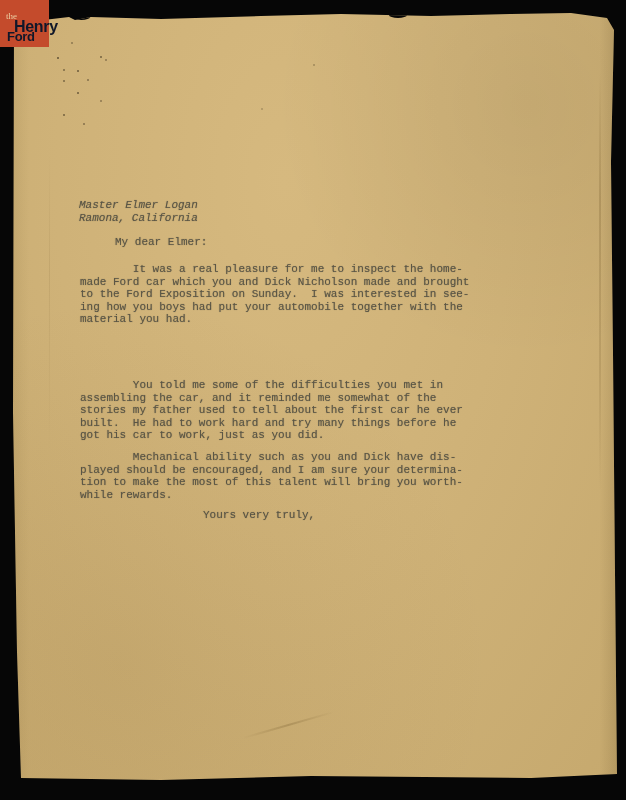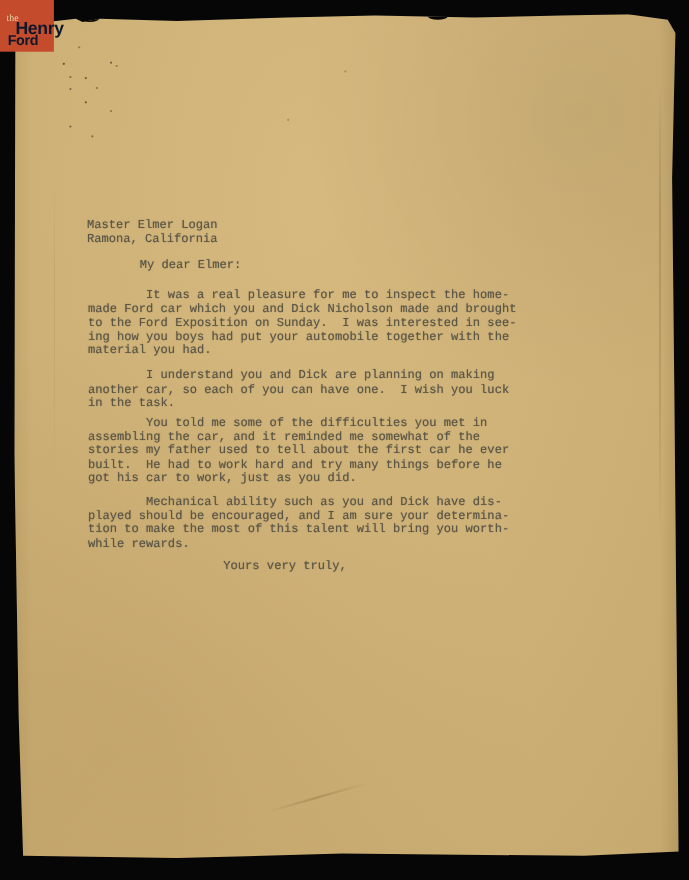--- a/index.html
+++ b/index.html
@@ -25,22 +25,22 @@
     );
   }
   
   .type{
     position:absolute;white-space:pre;
     font:11px/12.5px "Liberation Mono","DejaVu Sans Mono",monospace;
     color:#4e4c40;opacity:.9;
     text-shadow:0 0 1px rgba(78,76,64,.65);
   }
   .dateline  {left:291px;top:133px;}
-  .recipient {left:68px; top:187px;}
-  .salutation{left:84px; top:224px;padding-left:32px;}
+  .recipient {left:68px; top:187px;font-style:italic;}
+  .salutation{left:72px; top:224px;padding-left:32px;}
   .para1{left:69px;top:251px;}
   .para2{left:69px;top:324px;}
   .para3{left:69px;top:367px;}
   .para4{left:69px;top:439px;}
   .closing{left:192px;top:497px;text-align:right;}
   
   .specks{
     position:absolute;left:0;top:0;width:2px;height:2px;border-radius:50%;
     background:transparent;
     box-shadow:
@@ -105,23 +105,20 @@
 Ramona, California</div>
 
     <div class="type salutation">My dear Elmer:</div>
 
     <div class="type para1">        It was a real pleasure for me to inspect the home-
 made Ford car which you and Dick Nicholson made and brought
 to the Ford Exposition on Sunday.  I was interested in see-
 ing how you boys had put your automobile together with the
 material you had.</div>
 
-    <div class="type para2">        I understand you and Dick are planning on making
-another car, so each of you can have one.  I wish you luck
-in the task.</div>
 
     <div class="type para4">        Mechanical ability such as you and Dick have dis-
 played should be encouraged, and I am sure your determina-
 tion to make the most of this talent will bring you worth-
 while rewards.</div>
 
     <div class="type para3">        You told me some of the difficulties you met in
 assembling the car, and it reminded me somewhat of the
 stories my father used to tell about the first car he ever
 built.  He had to work hard and try many things before he

